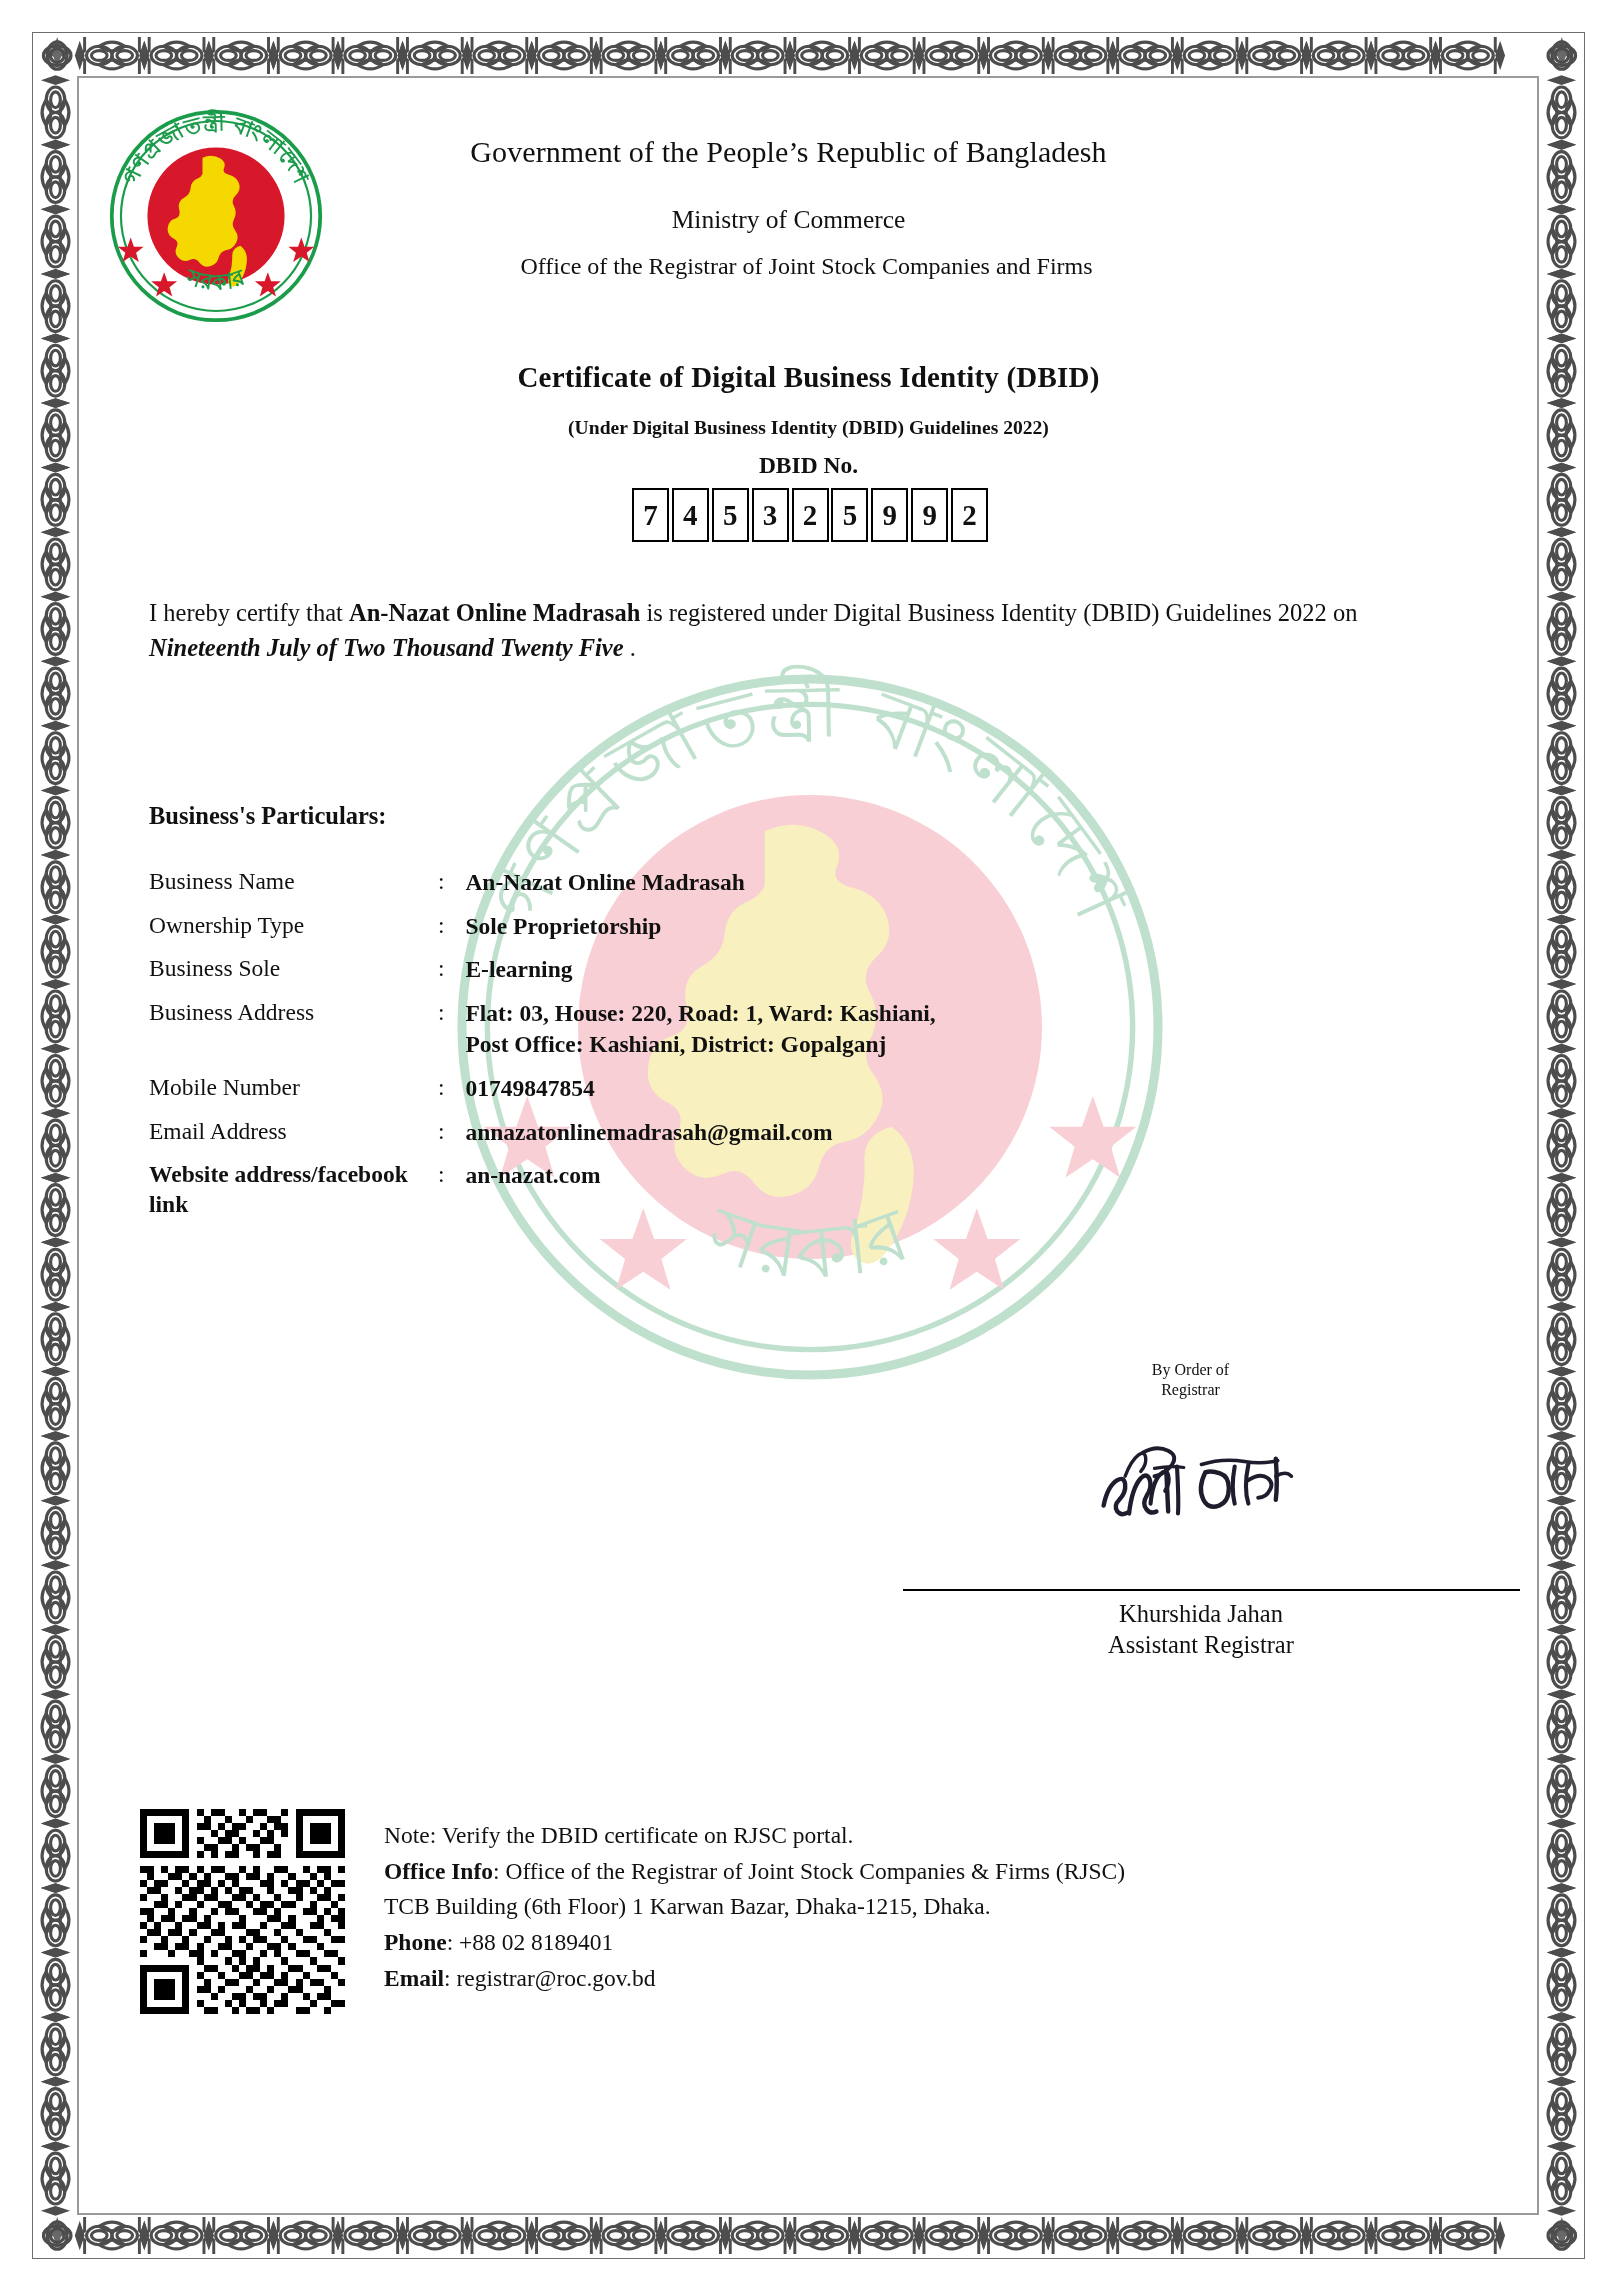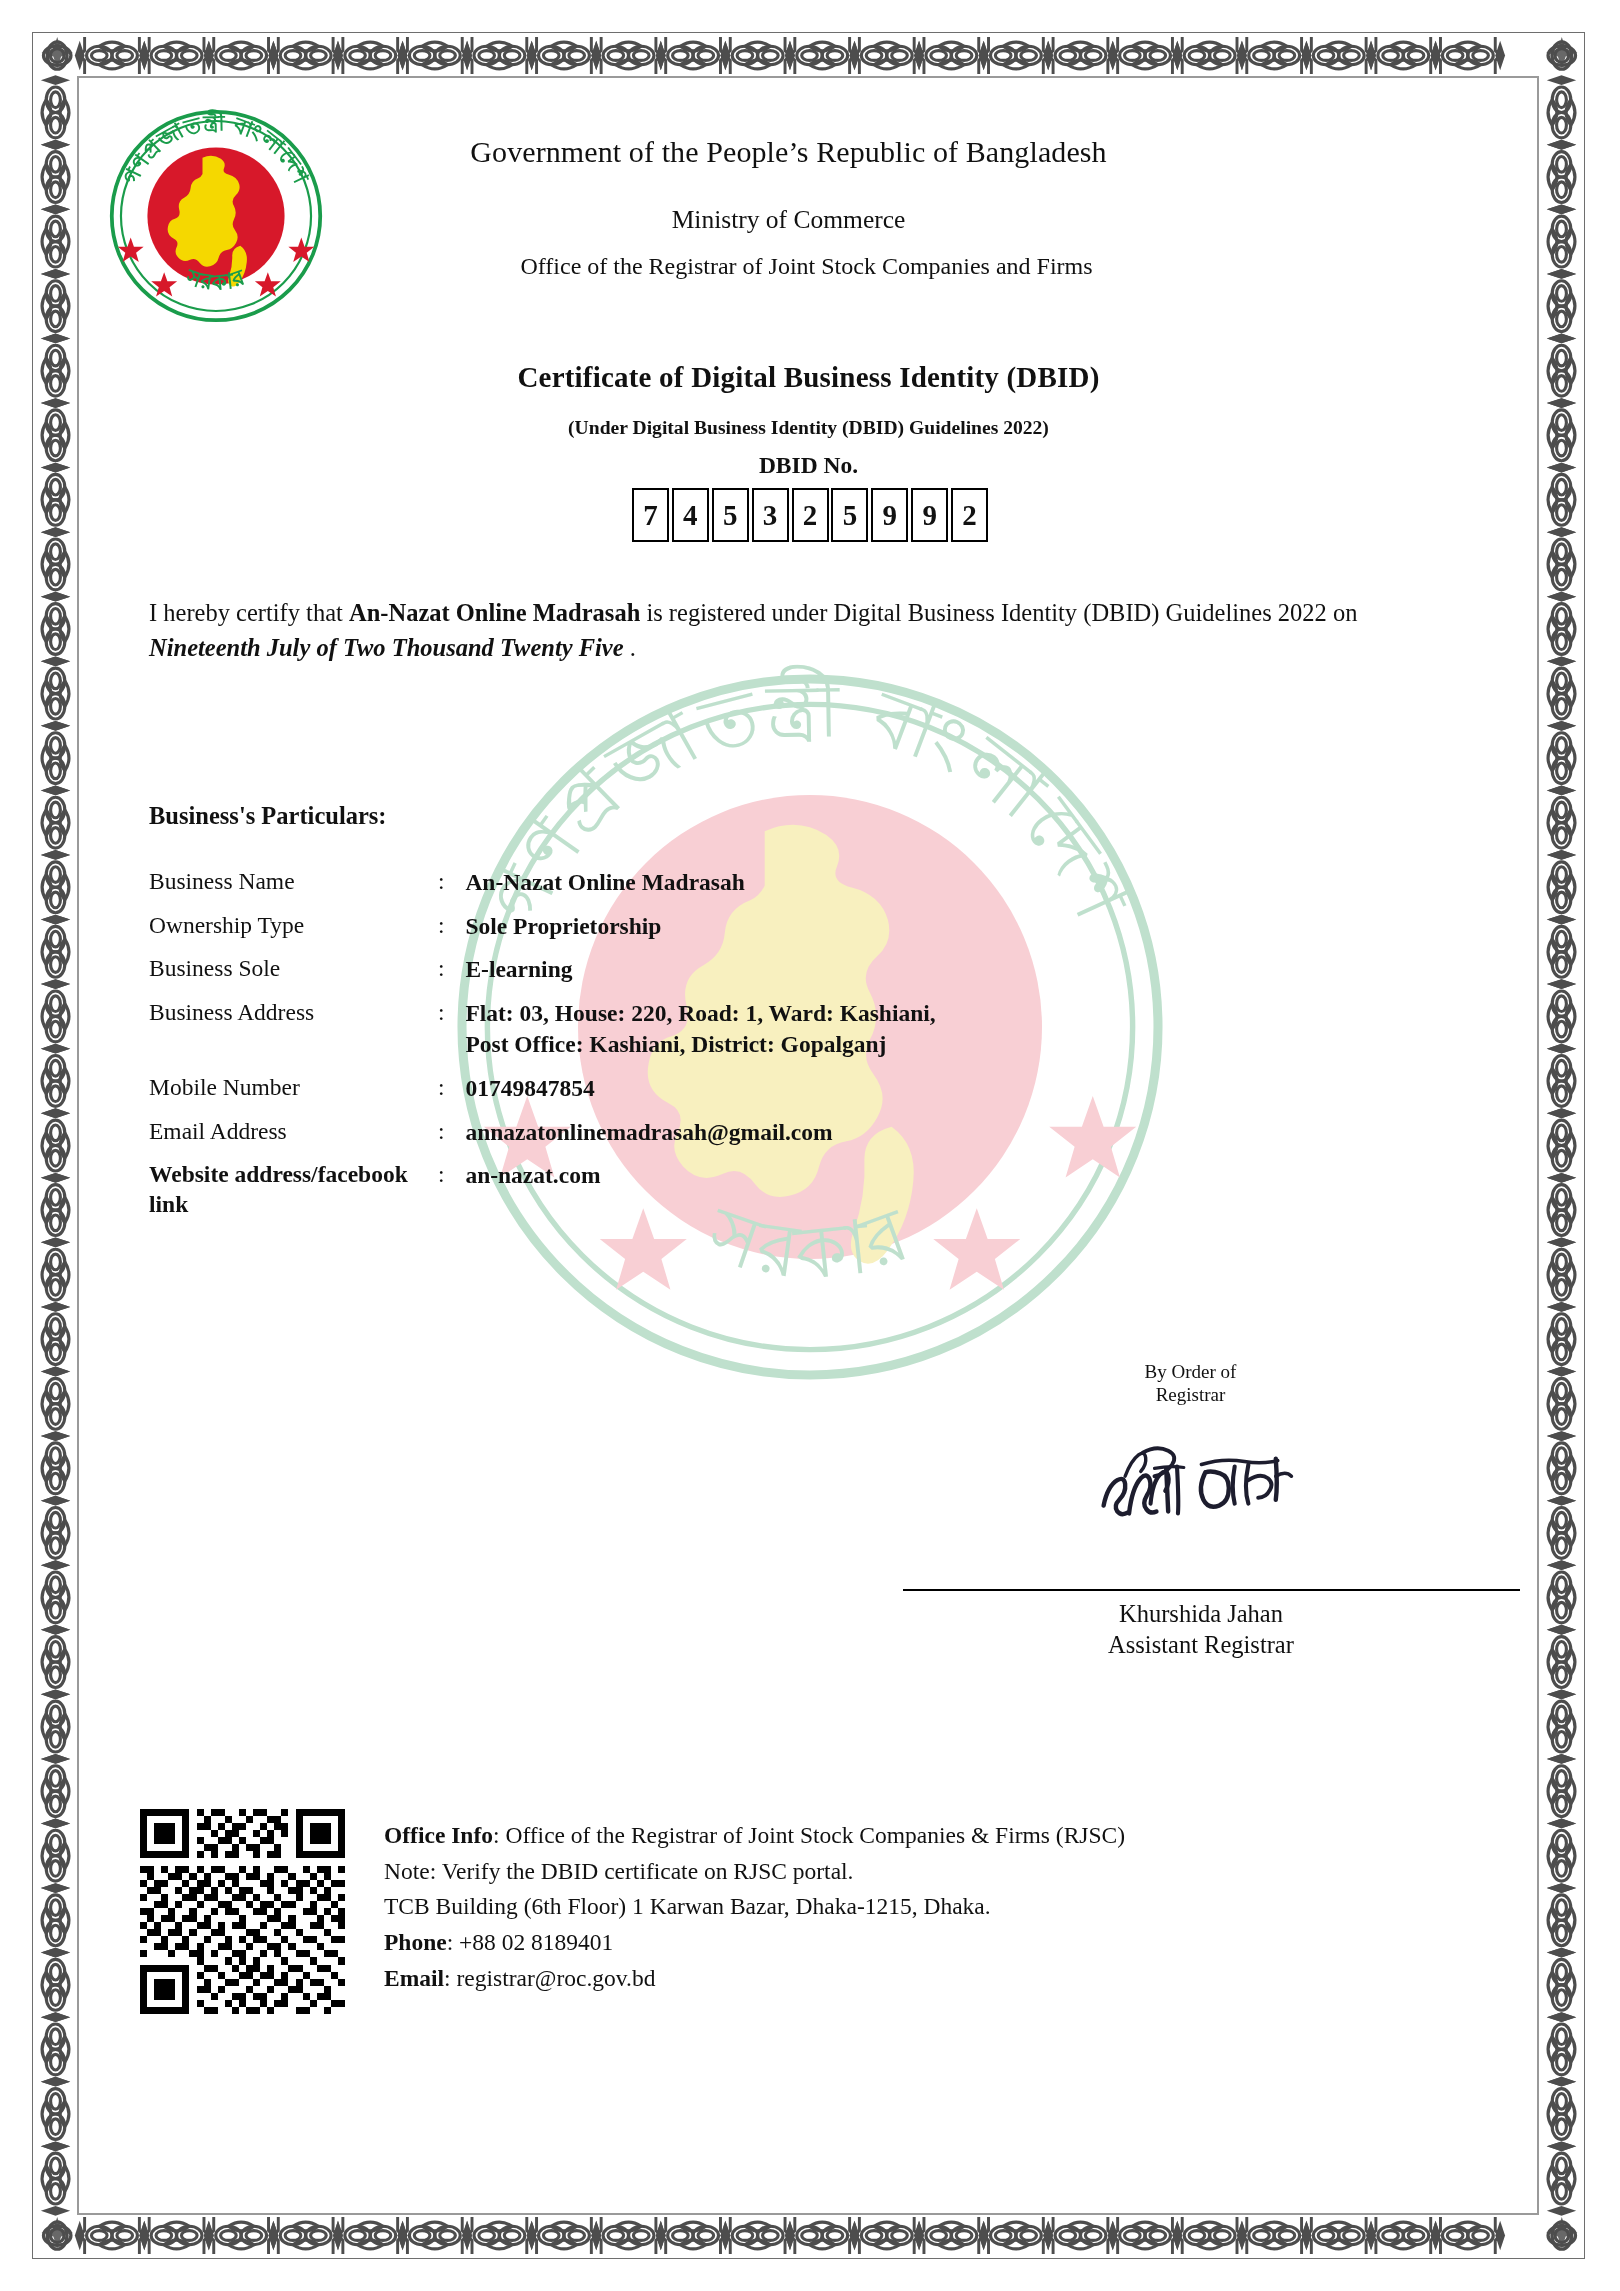--- a/index.html
+++ b/index.html
@@ -80,21 +80,21 @@
     font-size:24.5px;font-weight:bold;}
 
   #particulars{position:absolute;left:149px;top:867px;width:1274px;font-size:23.5px;}
   .prow{display:flex;align-items:flex-start;margin-bottom:12.7px;}
   .plabel{width:289px;flex:0 0 289px;line-height:1.25;}
   .plabel.strong{font-weight:bold;}
   .pcolon{width:27.4px;flex:0 0 27.4px;line-height:1.25;}
   .pval{font-weight:bold;line-height:1.32;}
 
   #byorder{position:absolute;left:1029px;top:1360px;width:323px;text-align:center;
-    font-size:19px;line-height:1.22;}
+    font-size:16px;line-height:1.22;}
   #signature{position:absolute;left:1086px;top:1433px;width:225px;height:108px;}
   #sigline{position:absolute;left:903px;top:1589px;width:617px;height:0;
     border-top:2.9px solid #000;}
   #signame{position:absolute;left:995px;top:1598px;width:412px;text-align:center;
     font-size:24.5px;line-height:1.28;}
 
   #qr{position:absolute;left:140px;top:1809px;width:205px;height:205px;}
   #note{position:absolute;left:384px;top:1818px;width:1078px;font-size:23.5px;line-height:1.52;}
   #note b{font-weight:bold;}
 </style>
@@ -666,22 +666,22 @@
             <rect x="13" y="28" width="1" height="1"></rect>
             <rect x="15" y="28" width="2" height="1"></rect>
             <rect x="18" y="28" width="1" height="1"></rect>
             <rect x="22" y="28" width="2" height="1"></rect>
             <rect x="26" y="28" width="1" height="1"></rect>
         </g>
       </svg>
     </div>
 
     <div id="note">
+        <div>Note: Verify the DBID certificate on RJSC portal.</div>
         <div><b>Office Info</b><span>:  Office of the Registrar of Joint Stock Companies &amp; Firms (RJSC)</span></div>
-        <div>Note: Verify the DBID certificate on RJSC portal.</div>
         <div>TCB Building (6th Floor) 1 Karwan Bazar, Dhaka-1215, Dhaka.</div>
         <div><b>Phone</b><span>: +88 02 8189401</span></div>
         <div><b>Email</b><span>: registrar@roc.gov.bd</span></div>
       </div>
 
   </div>
 </div>
 
 
 </body></html>

